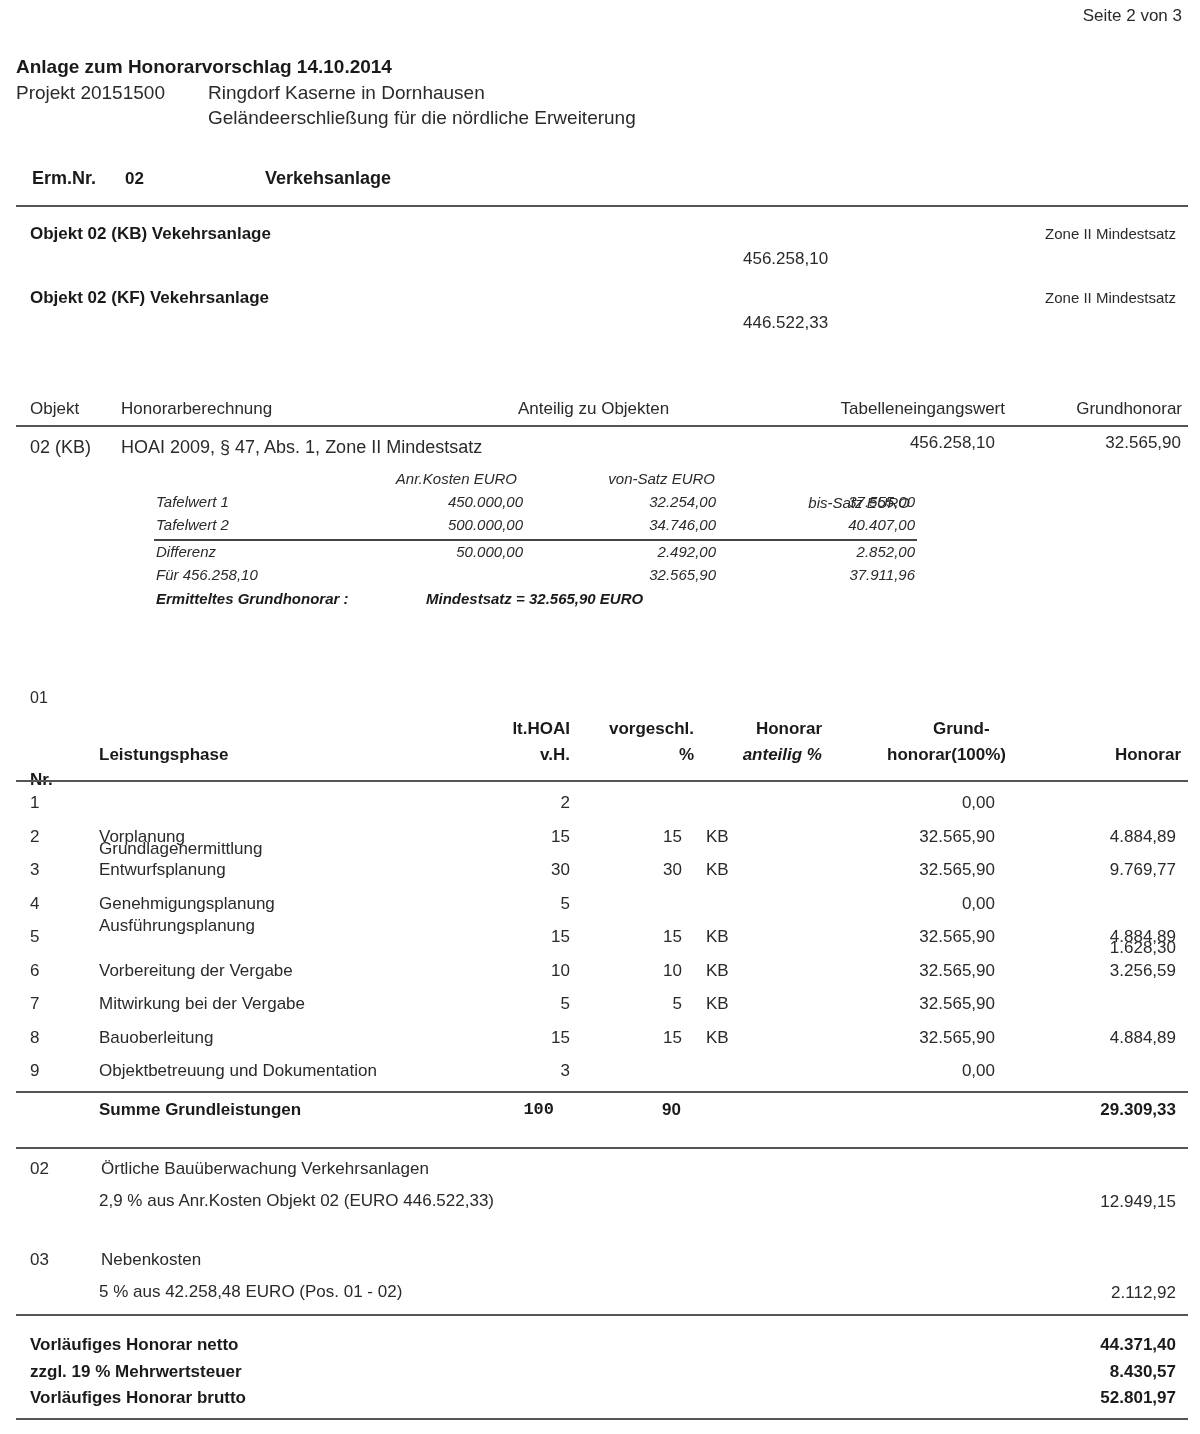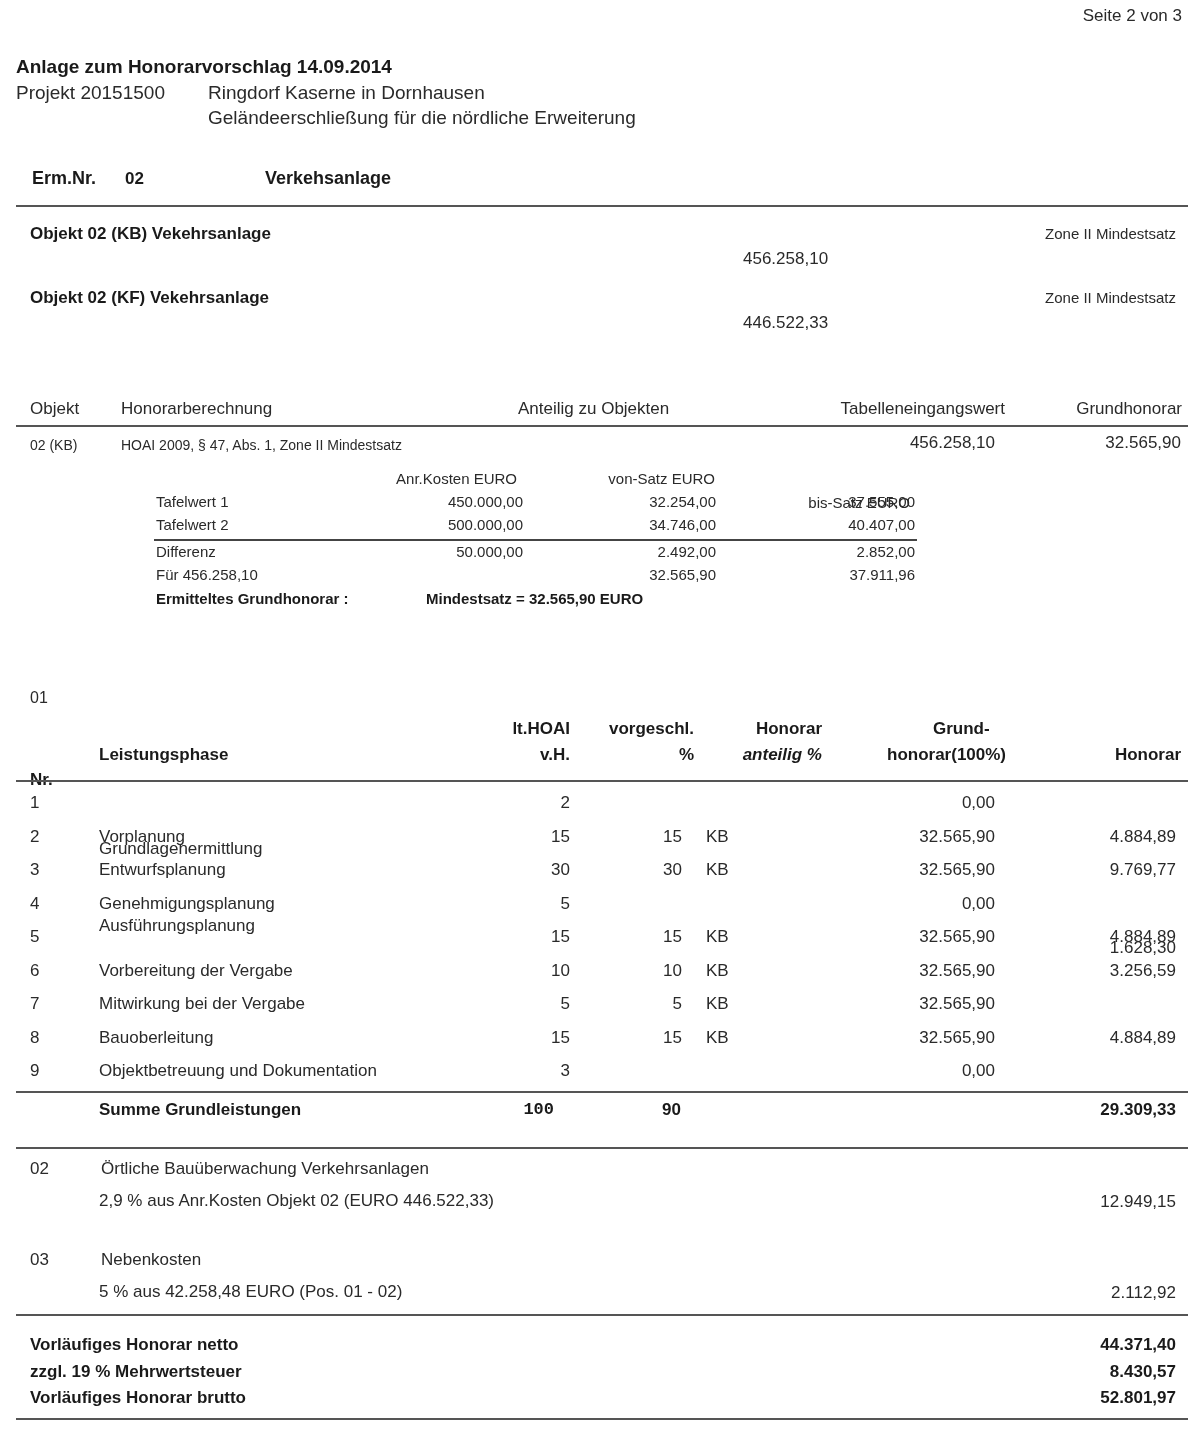--- a/index.html
+++ b/index.html
@@ -4,35 +4,35 @@
 <style>
   html, body { margin: 0; padding: 0; background: #ffffff; }
   body {
     width: 1200px; height: 1434px; position: relative; overflow: hidden;
     font-family: "Liberation Sans", "DejaVu Sans", sans-serif;
     color: #2a2a2a;
   }
   .abs { position: absolute; white-space: nowrap; }
   .r { text-align: left; }
   .b { font-weight: bold; color: #1a1a1a; }
-  .it { }
+  .it { font-style: italic; }
   .rule { position: absolute; left: 16px; width: 1172px; height: 2px; background: #555; }
   .f17 { font-size: 17px; }
   .f16 { font-size: 16px; }
   .f15 { font-size: 15px; }
-  .f14 { font-size: 14px; }
+  .f14 { font-size: 18px; }
   .f19 { font-size: 19px; }
   .f18 { font-size: 18px; }
 </style>
 </head>
 <body>
 
 <div class="abs f17" style="right:18px; top:6px;">Seite 2 von 3</div>
 
-<div class="abs b f19" style="left:16px; top:56px;">Anlage zum Honorarvorschlag 14.09.2014</div>
+<div class="abs b f19" style="left:16px; top:56px;">Anlage zum Honorarvorschlag 14.10.2014</div>
 <div class="abs f19" style="left:16px; top:82px;">Projekt 20151500</div>
 <div class="abs f19" style="left:208px; top:82px;">Ringdorf Kaserne in Dornhausen</div>
 <div class="abs f19" style="left:208px; top:107px;">Geländeerschließung für die nördliche Erweiterung</div>
 
 <div class="abs b f18" style="left:32px; top:168px;">Erm.Nr.</div>
 <div class="abs b f17" style="left:125px; top:169px;">02</div>
 <div class="abs b f18" style="left:265px; top:168px;">Verkehsanlage</div>
 <div class="rule" style="top:205px;"></div>
 
 <div>

